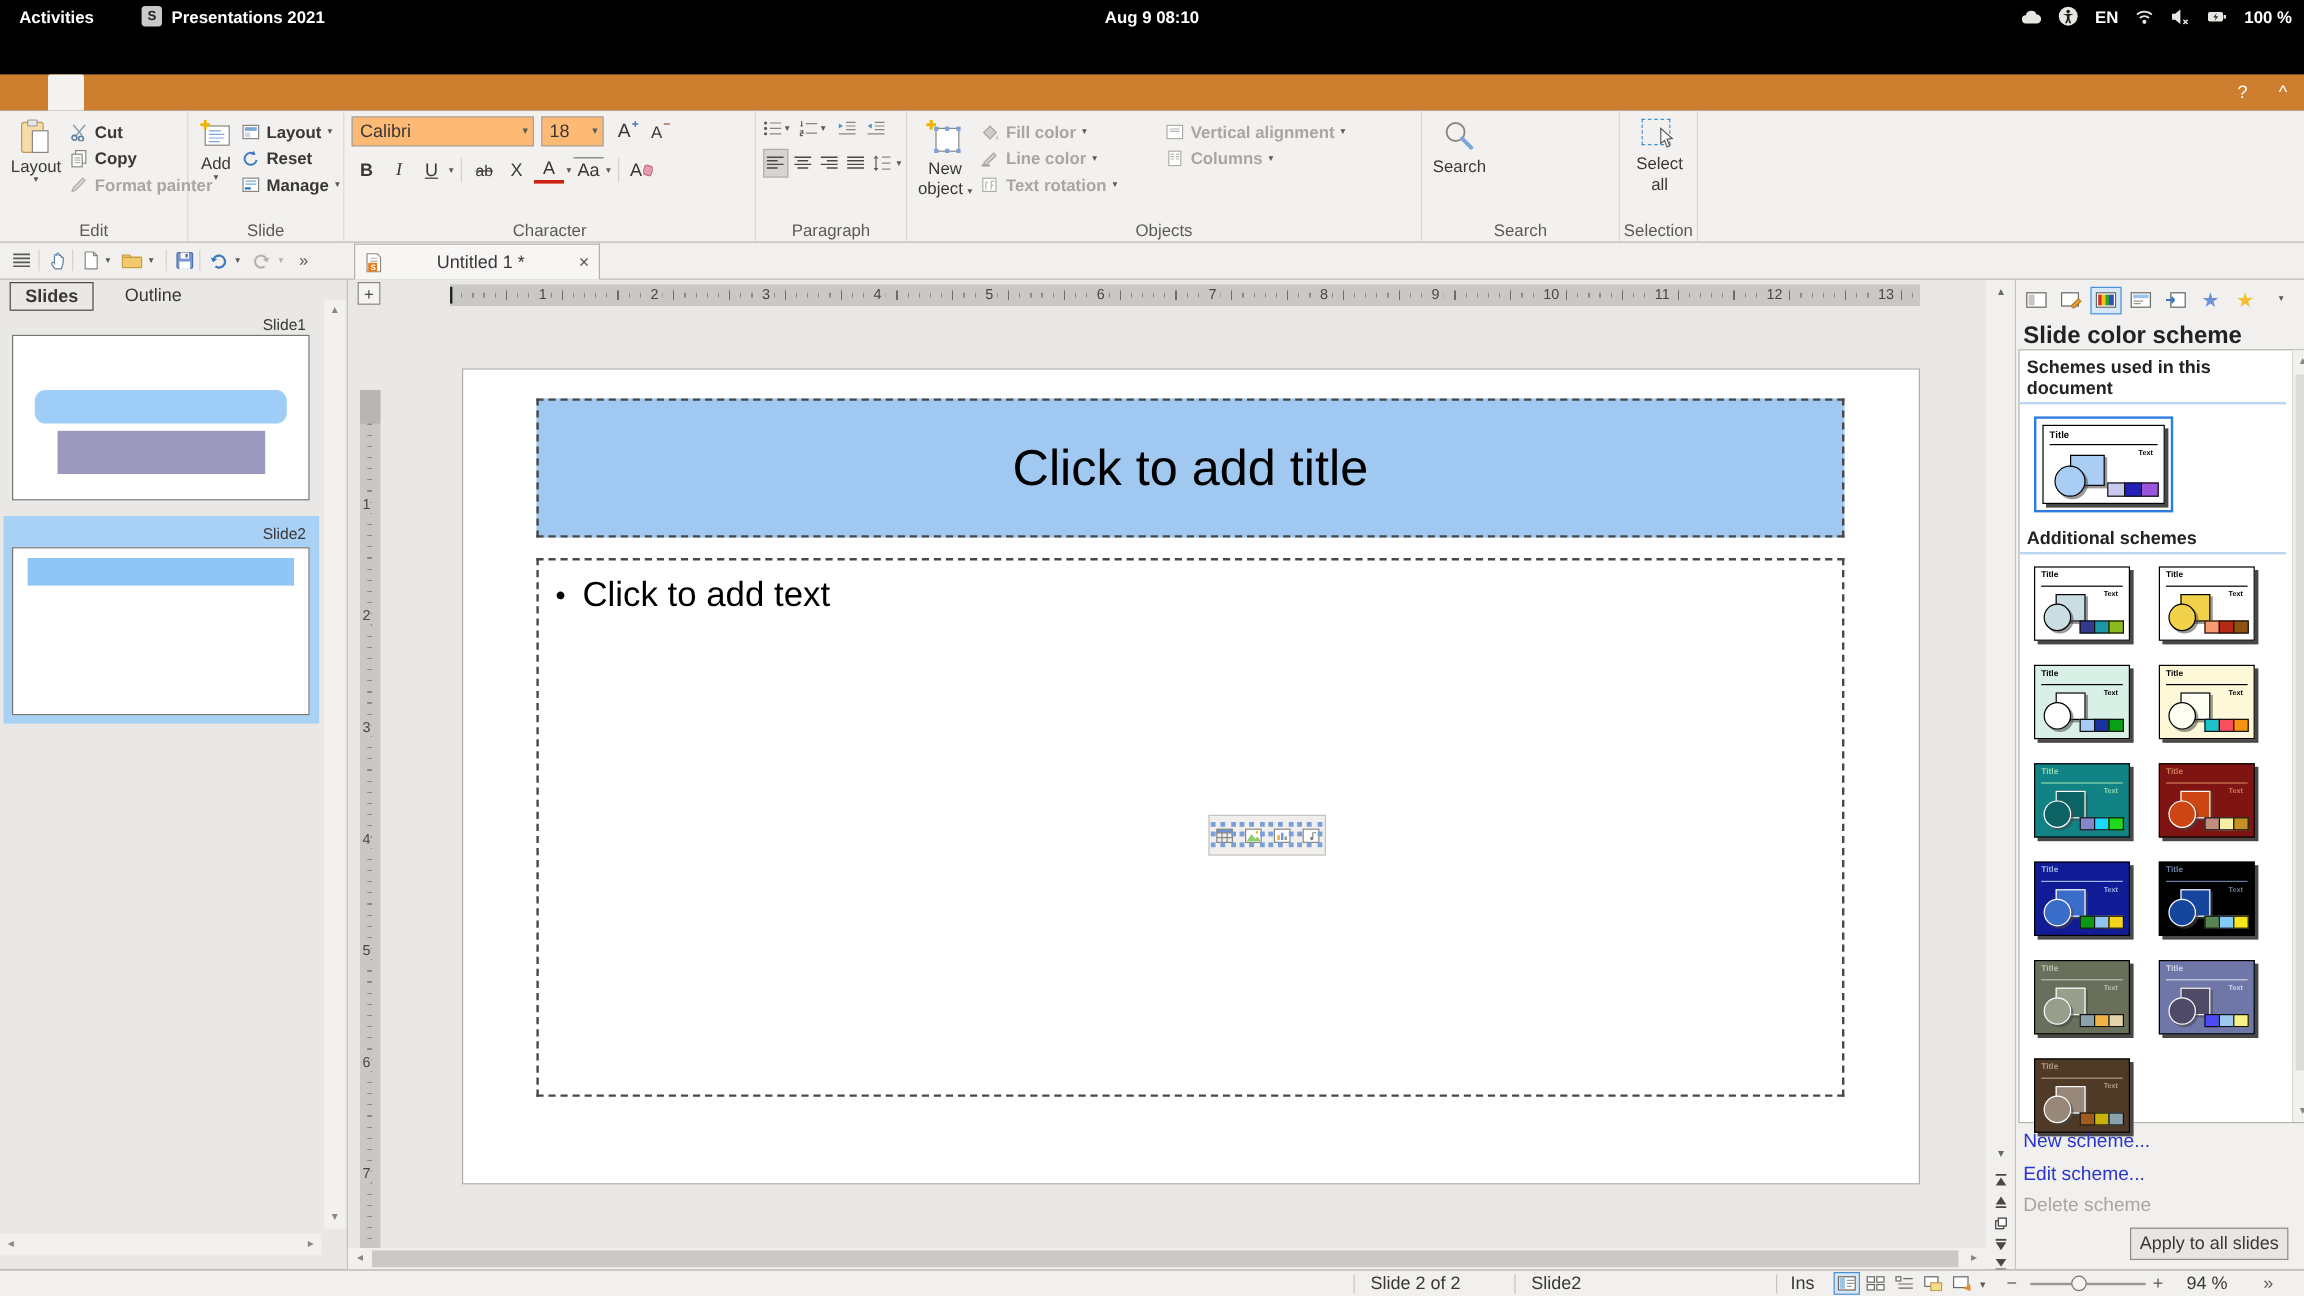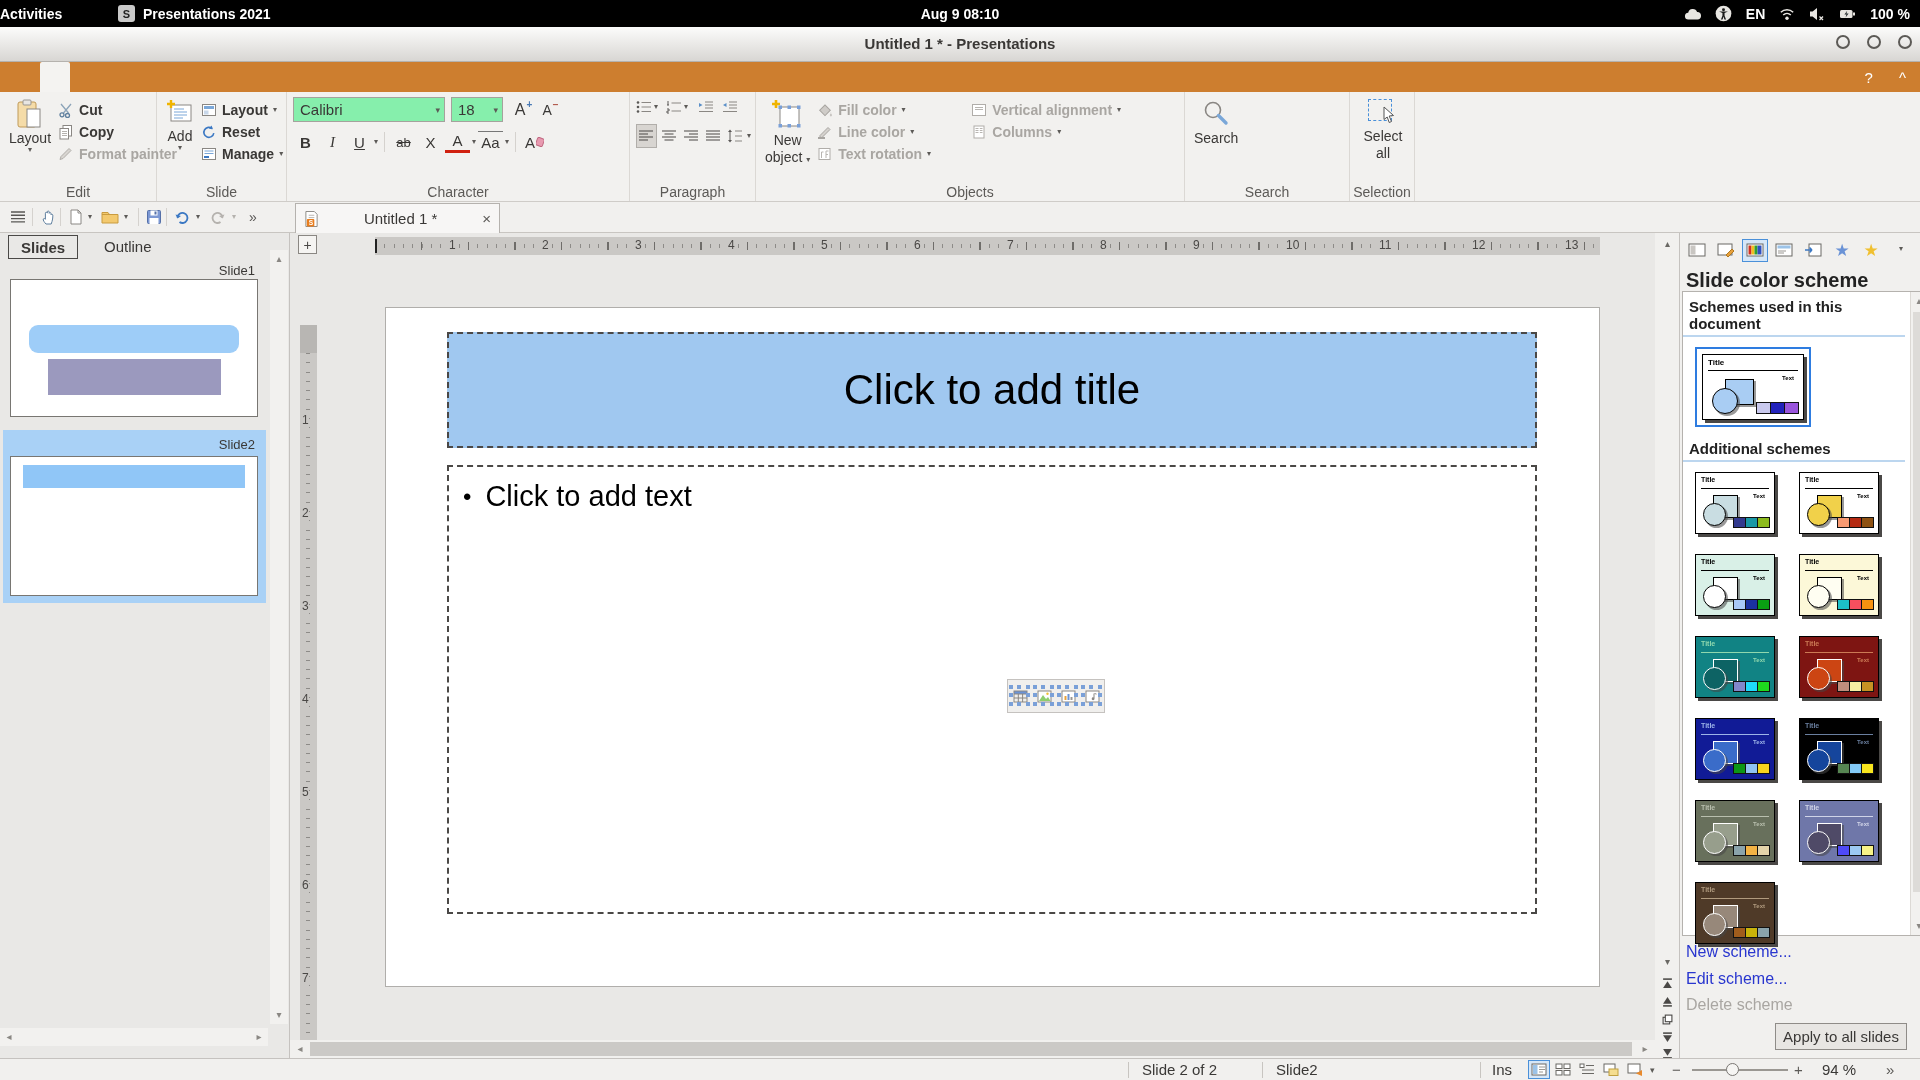--- a/index.html
+++ b/index.html
@@ -3,21 +3,21 @@
 <meta charset="utf-8">
 <style>
   * { margin:0; padding:0; box-sizing:border-box; }
   html,body { width:1920px; height:1080px; background:#000; }
   #app { position:relative; width:1920px; height:1080px; overflow:hidden;
          font-family:"Liberation Sans","DejaVu Sans",sans-serif; color:#3a3836; font-size:14px; }
 
   
   #system-bar { position:absolute; left:0; top:0; width:1920px; height:27px; background:#000; color:#fff;
                 display:flex; align-items:center; font-size:14px; font-weight:bold; }
-  #activities { }
+  #activities { margin-left:16px; }
   #appmenu { position:absolute; left:118px; display:flex; align-items:center; gap:8px; }
   .app-badge { width:17px; height:17px; background:#c9c9c9; color:#222; border-radius:3px;
                display:flex; align-items:center; justify-content:center; font-size:11px; font-weight:bold; }
   #clock { position:absolute; left:50%; transform:translateX(-50%); }
   #tray { position:absolute; right:10px; display:flex; align-items:center; gap:14px; font-weight:bold; }
   #tray svg { display:block; }
 
   
   #title-bar { position:absolute; left:0; top:27px; width:1920px; height:35px;
                background:linear-gradient(#fcfcfb,#d8d6d3); border-bottom:1px solid #b5b2ae; }
@@ -37,21 +37,21 @@
   .rgroup { position:relative; height:100%; border-right:1px solid #dbd8d4; flex:0 0 auto; }
   .rlabel { position:absolute; left:0; right:0; bottom:1px; text-align:center; font-size:14px; color:#5c5a57; }
   .rcontent { display:flex; height:86px; padding:5px 4px 0 6px; gap:4px; }
   .bigbtn { display:flex; flex-direction:column; align-items:center; justify-content:flex-start; font-size:14px; gap:1px; padding:2px 3px; }
   .bigbtn .lbl { line-height:16px; }
   .stack { display:flex; flex-direction:column; gap:1px; padding-top:2px;font-weight:bold; }
   .sbtn { display:flex; align-items:center; gap:5px; height:21px; font-size:14px; white-space:nowrap; }
   .sbtn svg { flex:0 0 auto; }
   .dd { font-size:8px; color:#5c5a57; line-height:6px; }
   .dis { color:#a9a6a2; }
-  .combo { background:#86efac; border:1px solid #a5a29d; height:25px; display:flex; align-items:center;
+  .combo { background:#fdba74; border:1px solid #a5a29d; height:25px; display:flex; align-items:center;
            font-size:15px; padding-left:6px; position:relative; }
   .combo .cdd { position:absolute; right:4px; font-size:9px; color:#5c5a57; }
   .tbtn { width:25px; height:24px; display:flex; align-items:center; justify-content:center; font-size:15px; gap:1px; }
   .tbtn.on { background:#d8d5d1; border:1px solid #b1aeaa; }
   .charrow { display:flex; align-items:center; gap:2px; }
   .vsep { width:1px; height:20px; background:#d5d2ce; margin:0 4px; }
   .supmark { font-size:10px; font-weight:bold; position:relative; top:-5px; }
 
   
   #qtoolbar { position:absolute; left:0; top:202px; width:1920px; height:31px; background:#f1f0ee; border-bottom:1px solid #c8c5c1; }
@@ -188,28 +188,20 @@
         </svg>
       <svg width="17" height="14" viewBox="0 0 17 14">
           <rect x="1" y="3" width="12.5" height="8" rx="1.5" fill="#e8e6e2"></rect>
           <rect x="14" y="5.5" width="2" height="3" fill="#e8e6e2"></rect>
           <path d="M8.2 3.8L5.4 7.6h2L6.6 10.4l3-3.8H7.5z" fill="#2e3436"></path>
         </svg>
       <span>100 %</span>
     </span>
   </div>
 
-  <div id="title-bar">
-    <div class="wtitle">Untitled 1 * - Presentations</div>
-    <div class="winbtns">
-      <span class="winbtn"></span>
-      <span class="winbtn"></span>
-      <span class="winbtn"></span>
-    </div>
-  </div>
 
   <div id="menu-bar">
     <div id="menu-tabs">
 
     <div class="mtab"></div>
         <div class="mtab active"></div>
         <div class="mtab"></div>
         <div class="mtab"></div>
         <div class="mtab"></div>
         <div class="mtab"></div>

